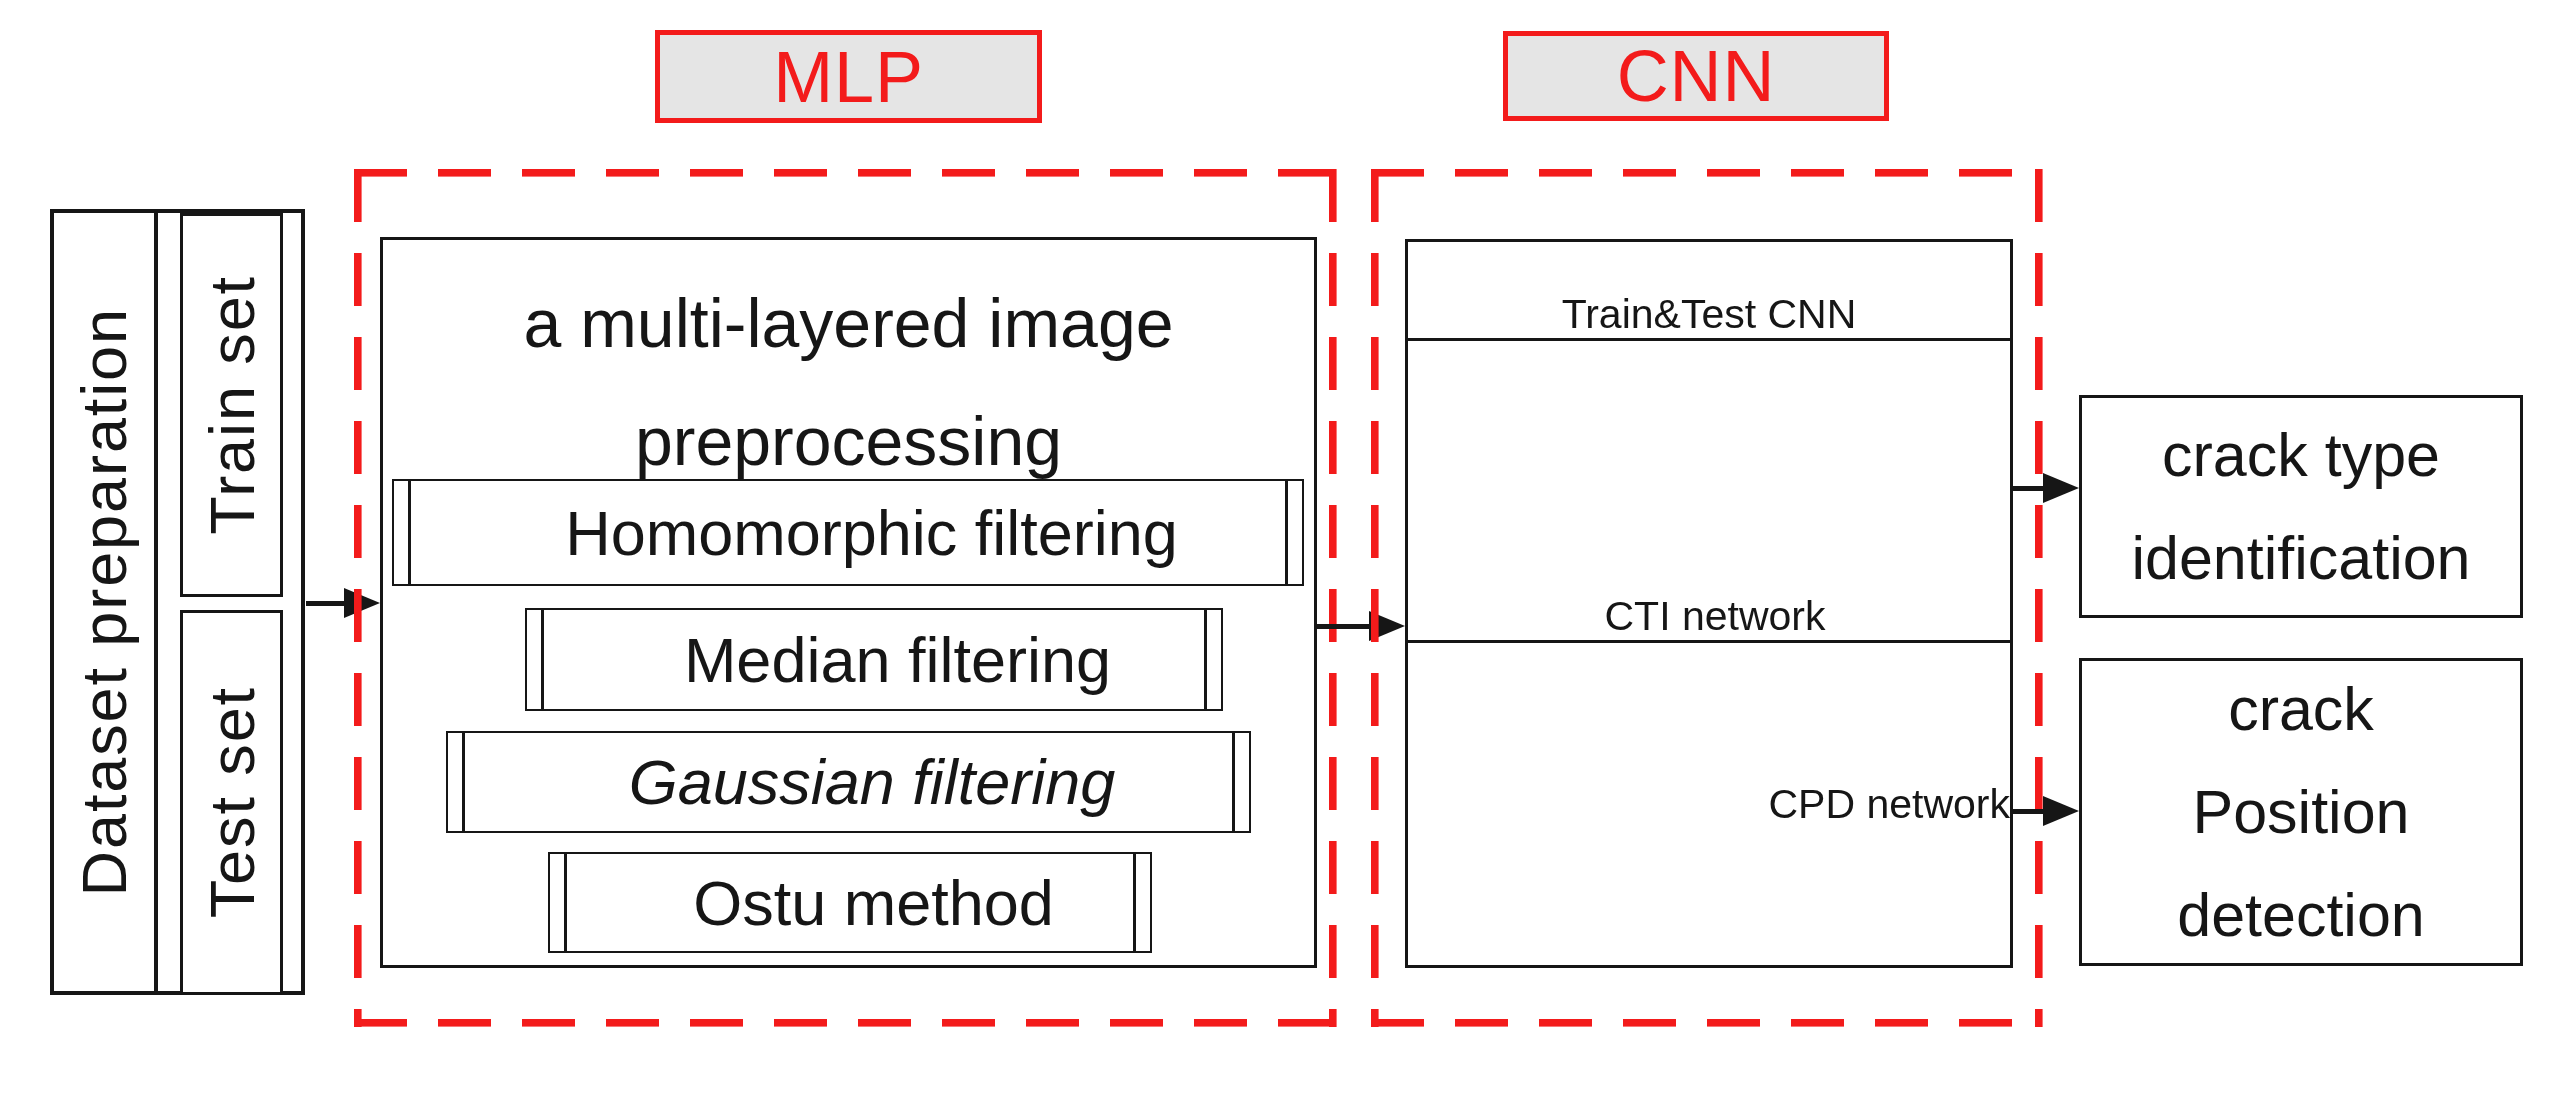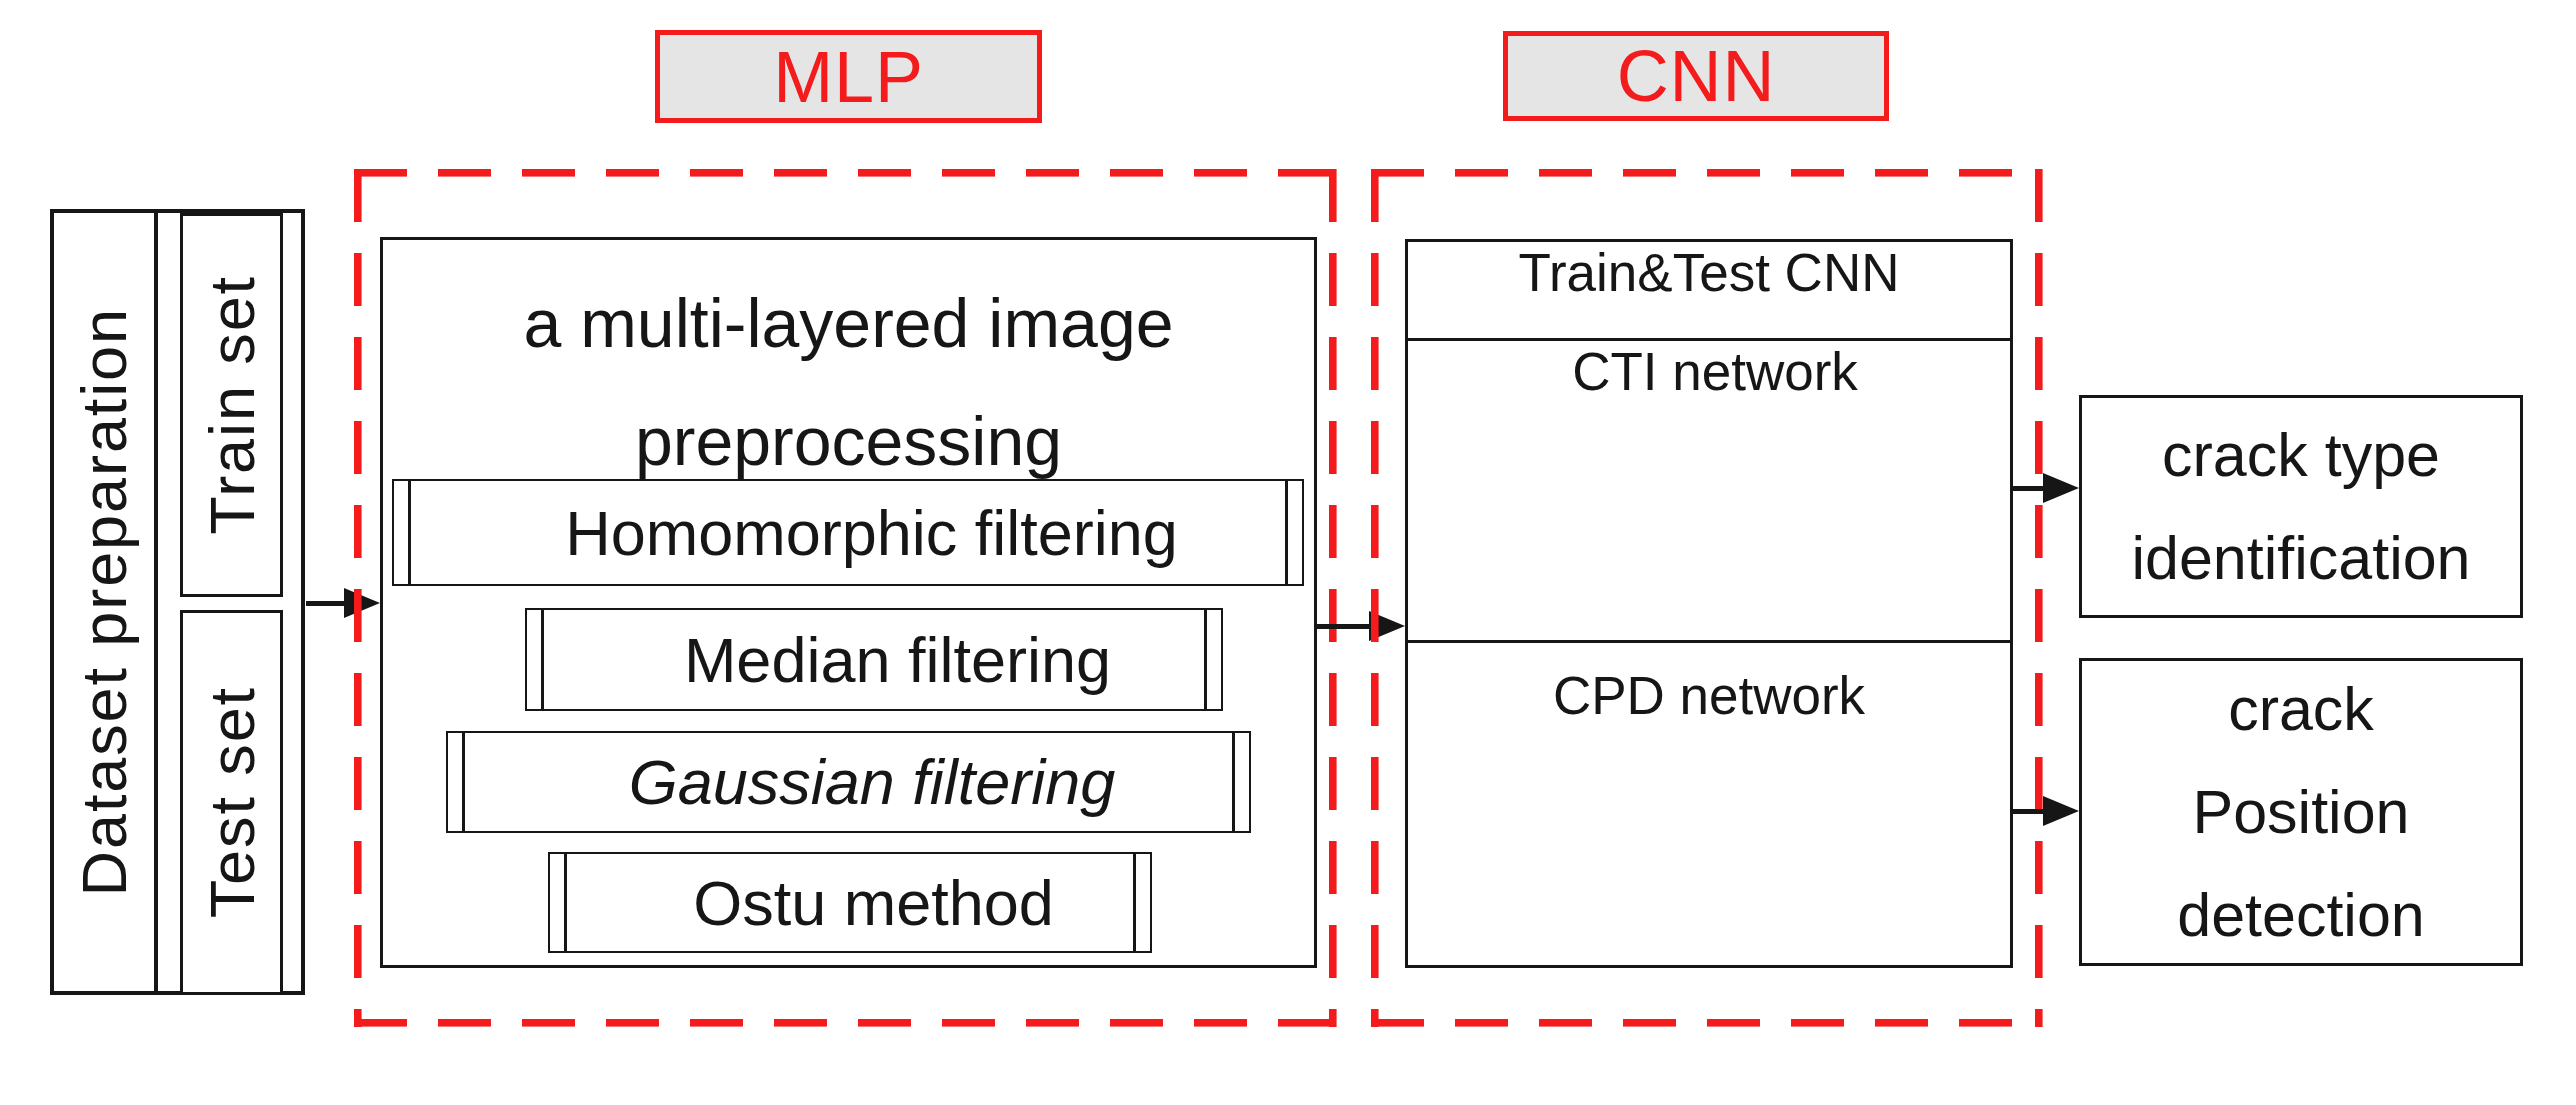--- a/index.html
+++ b/index.html
@@ -86,27 +86,27 @@
   .step::after{right:14.2px;}
   
   .cnn-box{
     position:absolute;
     border:3.8px solid var(--ink);
     box-sizing:border-box;
     background:#fff;
     display:flex;flex-direction:column;
   }
   .cnn-section{
-    display:flex;align-items:flex-start;justify-content:center;
-    font-size:53px;
+    display:flex;align-items:flex-end;justify-content:center;
+    font-size:41px;
     box-sizing:border-box;
     text-align:center;
   }
   .cnn-sep{border-bottom:3.8px solid var(--ink);}
-  .multiline{flex-direction:row;line-height:106px;}
+  .multiline{flex-direction:column;line-height:106px;}
   
   .out-box{
     position:absolute;
     border:3.8px solid var(--ink);
     box-sizing:border-box;
     background:#fff;
     display:flex;flex-direction:column;align-items:center;justify-content:center;
     font-size:61px;line-height:103px;
     text-align:center;
   }

